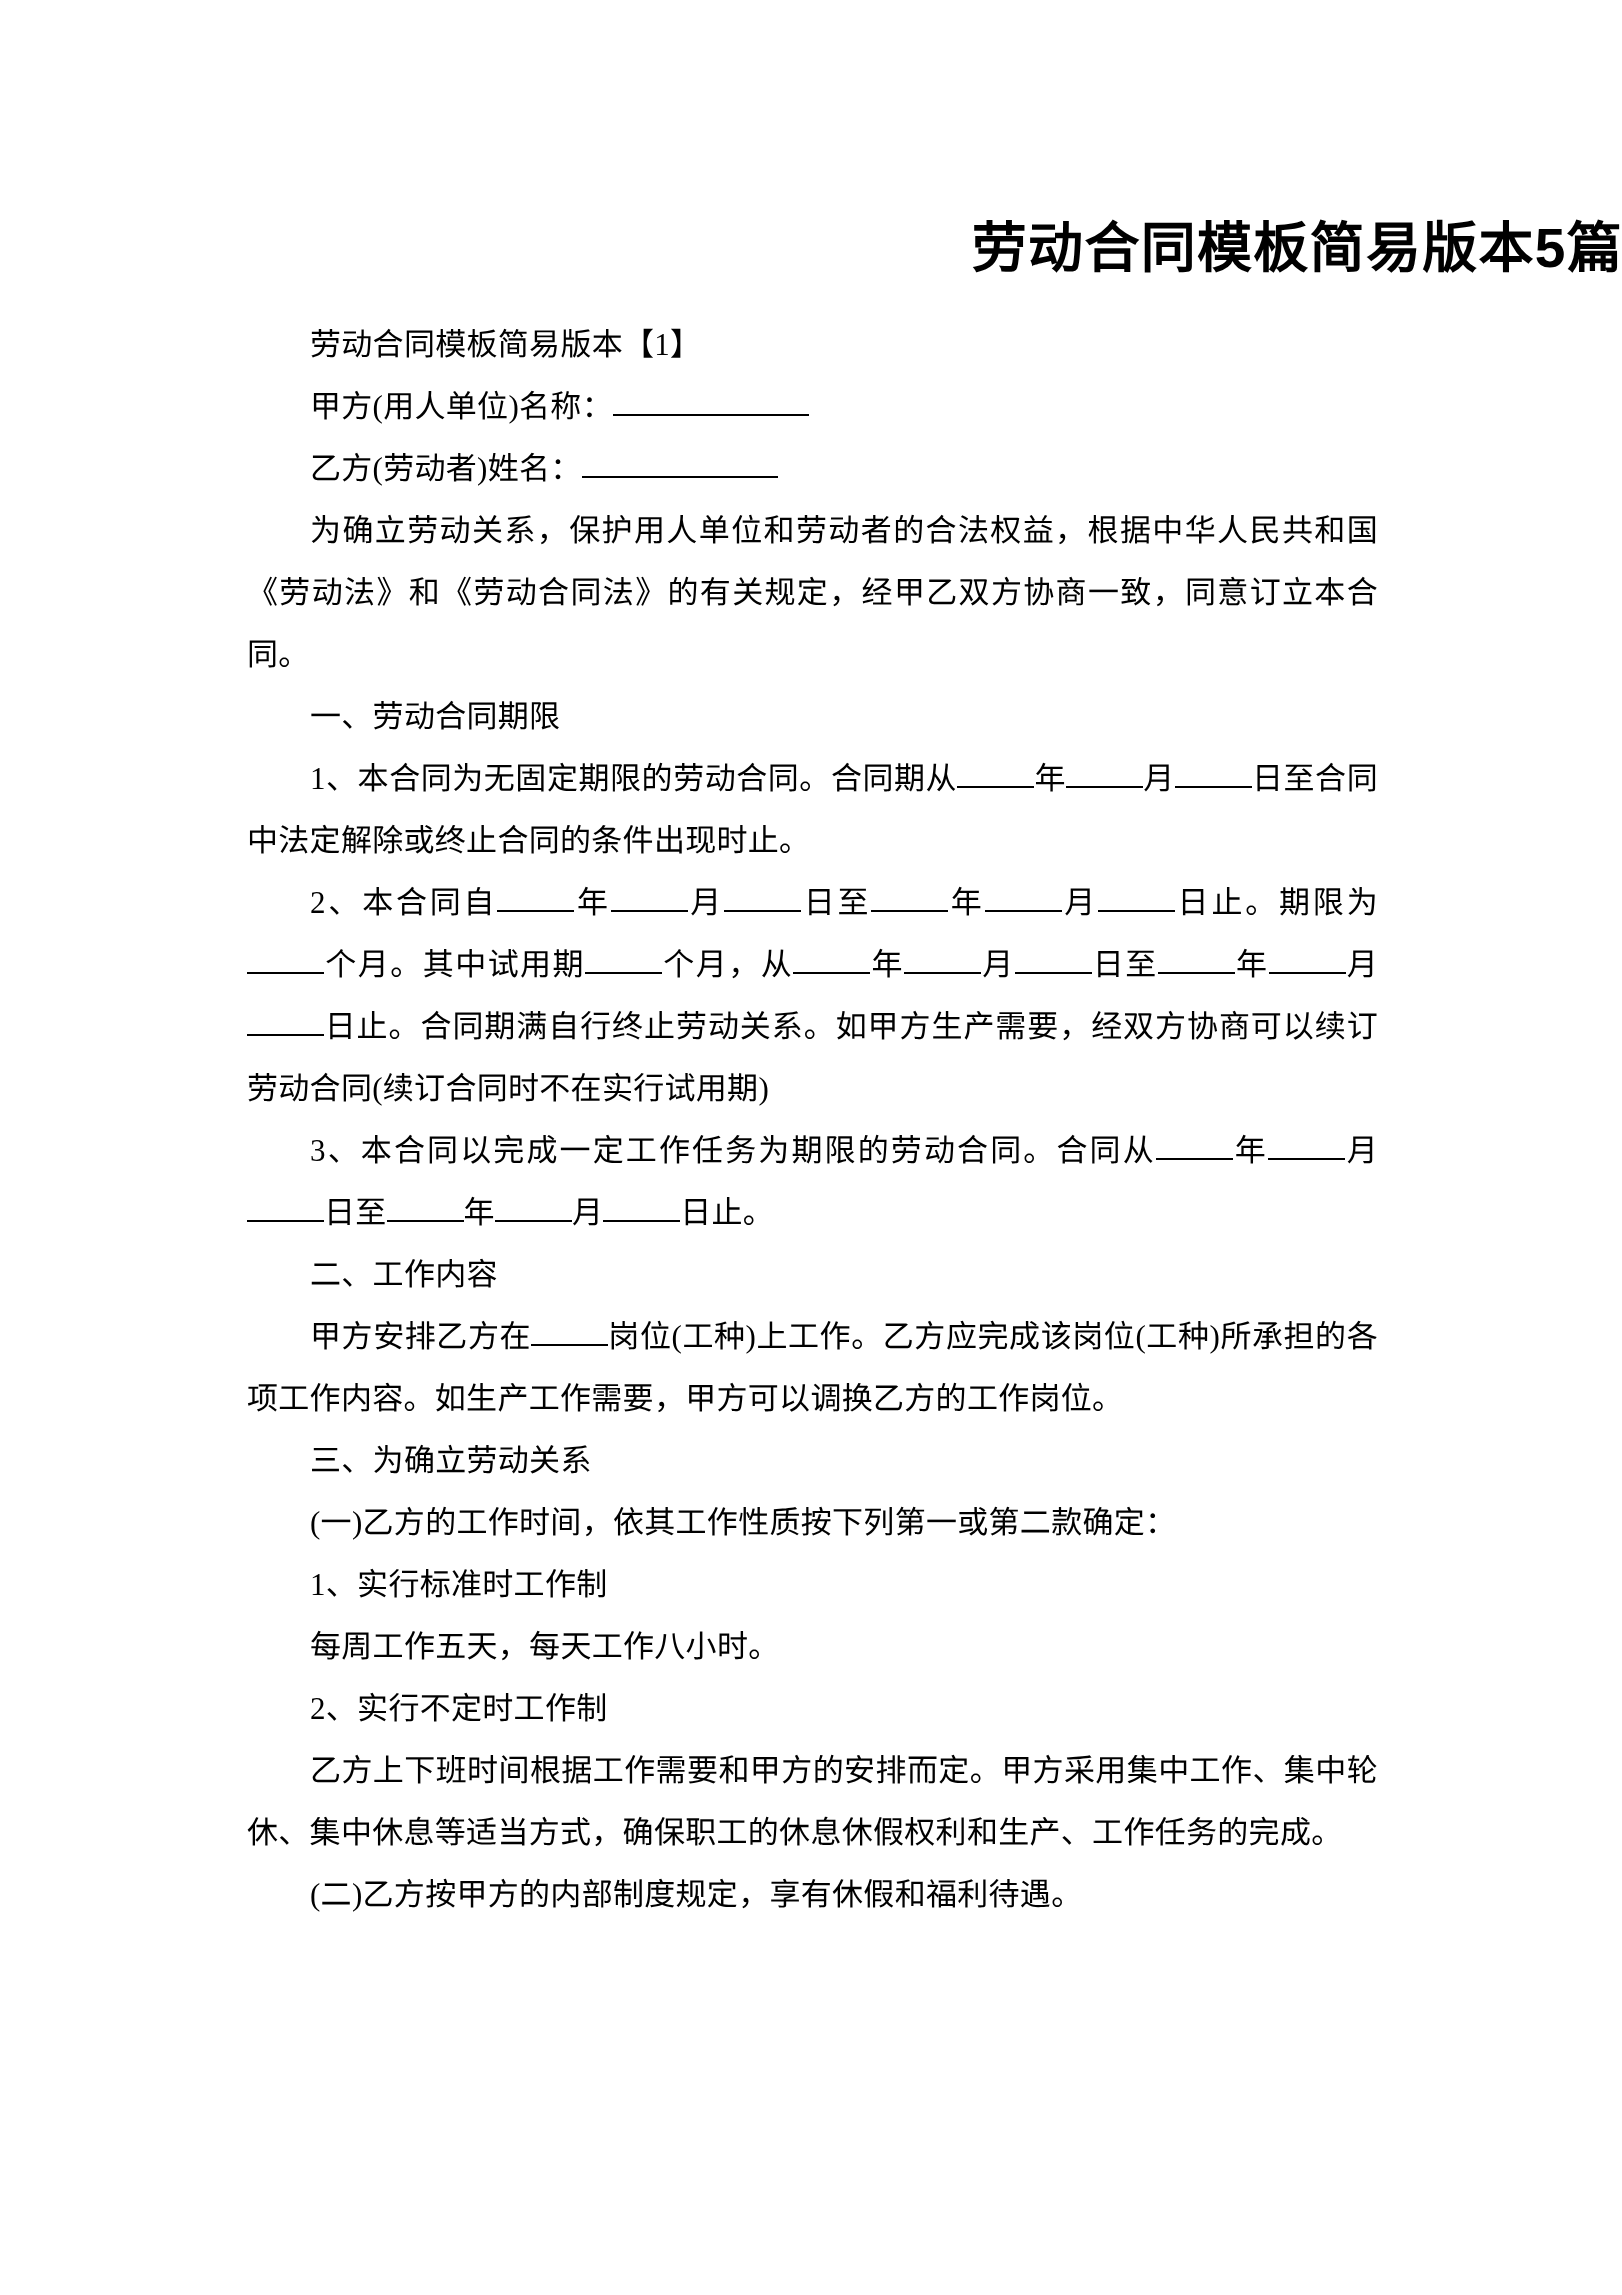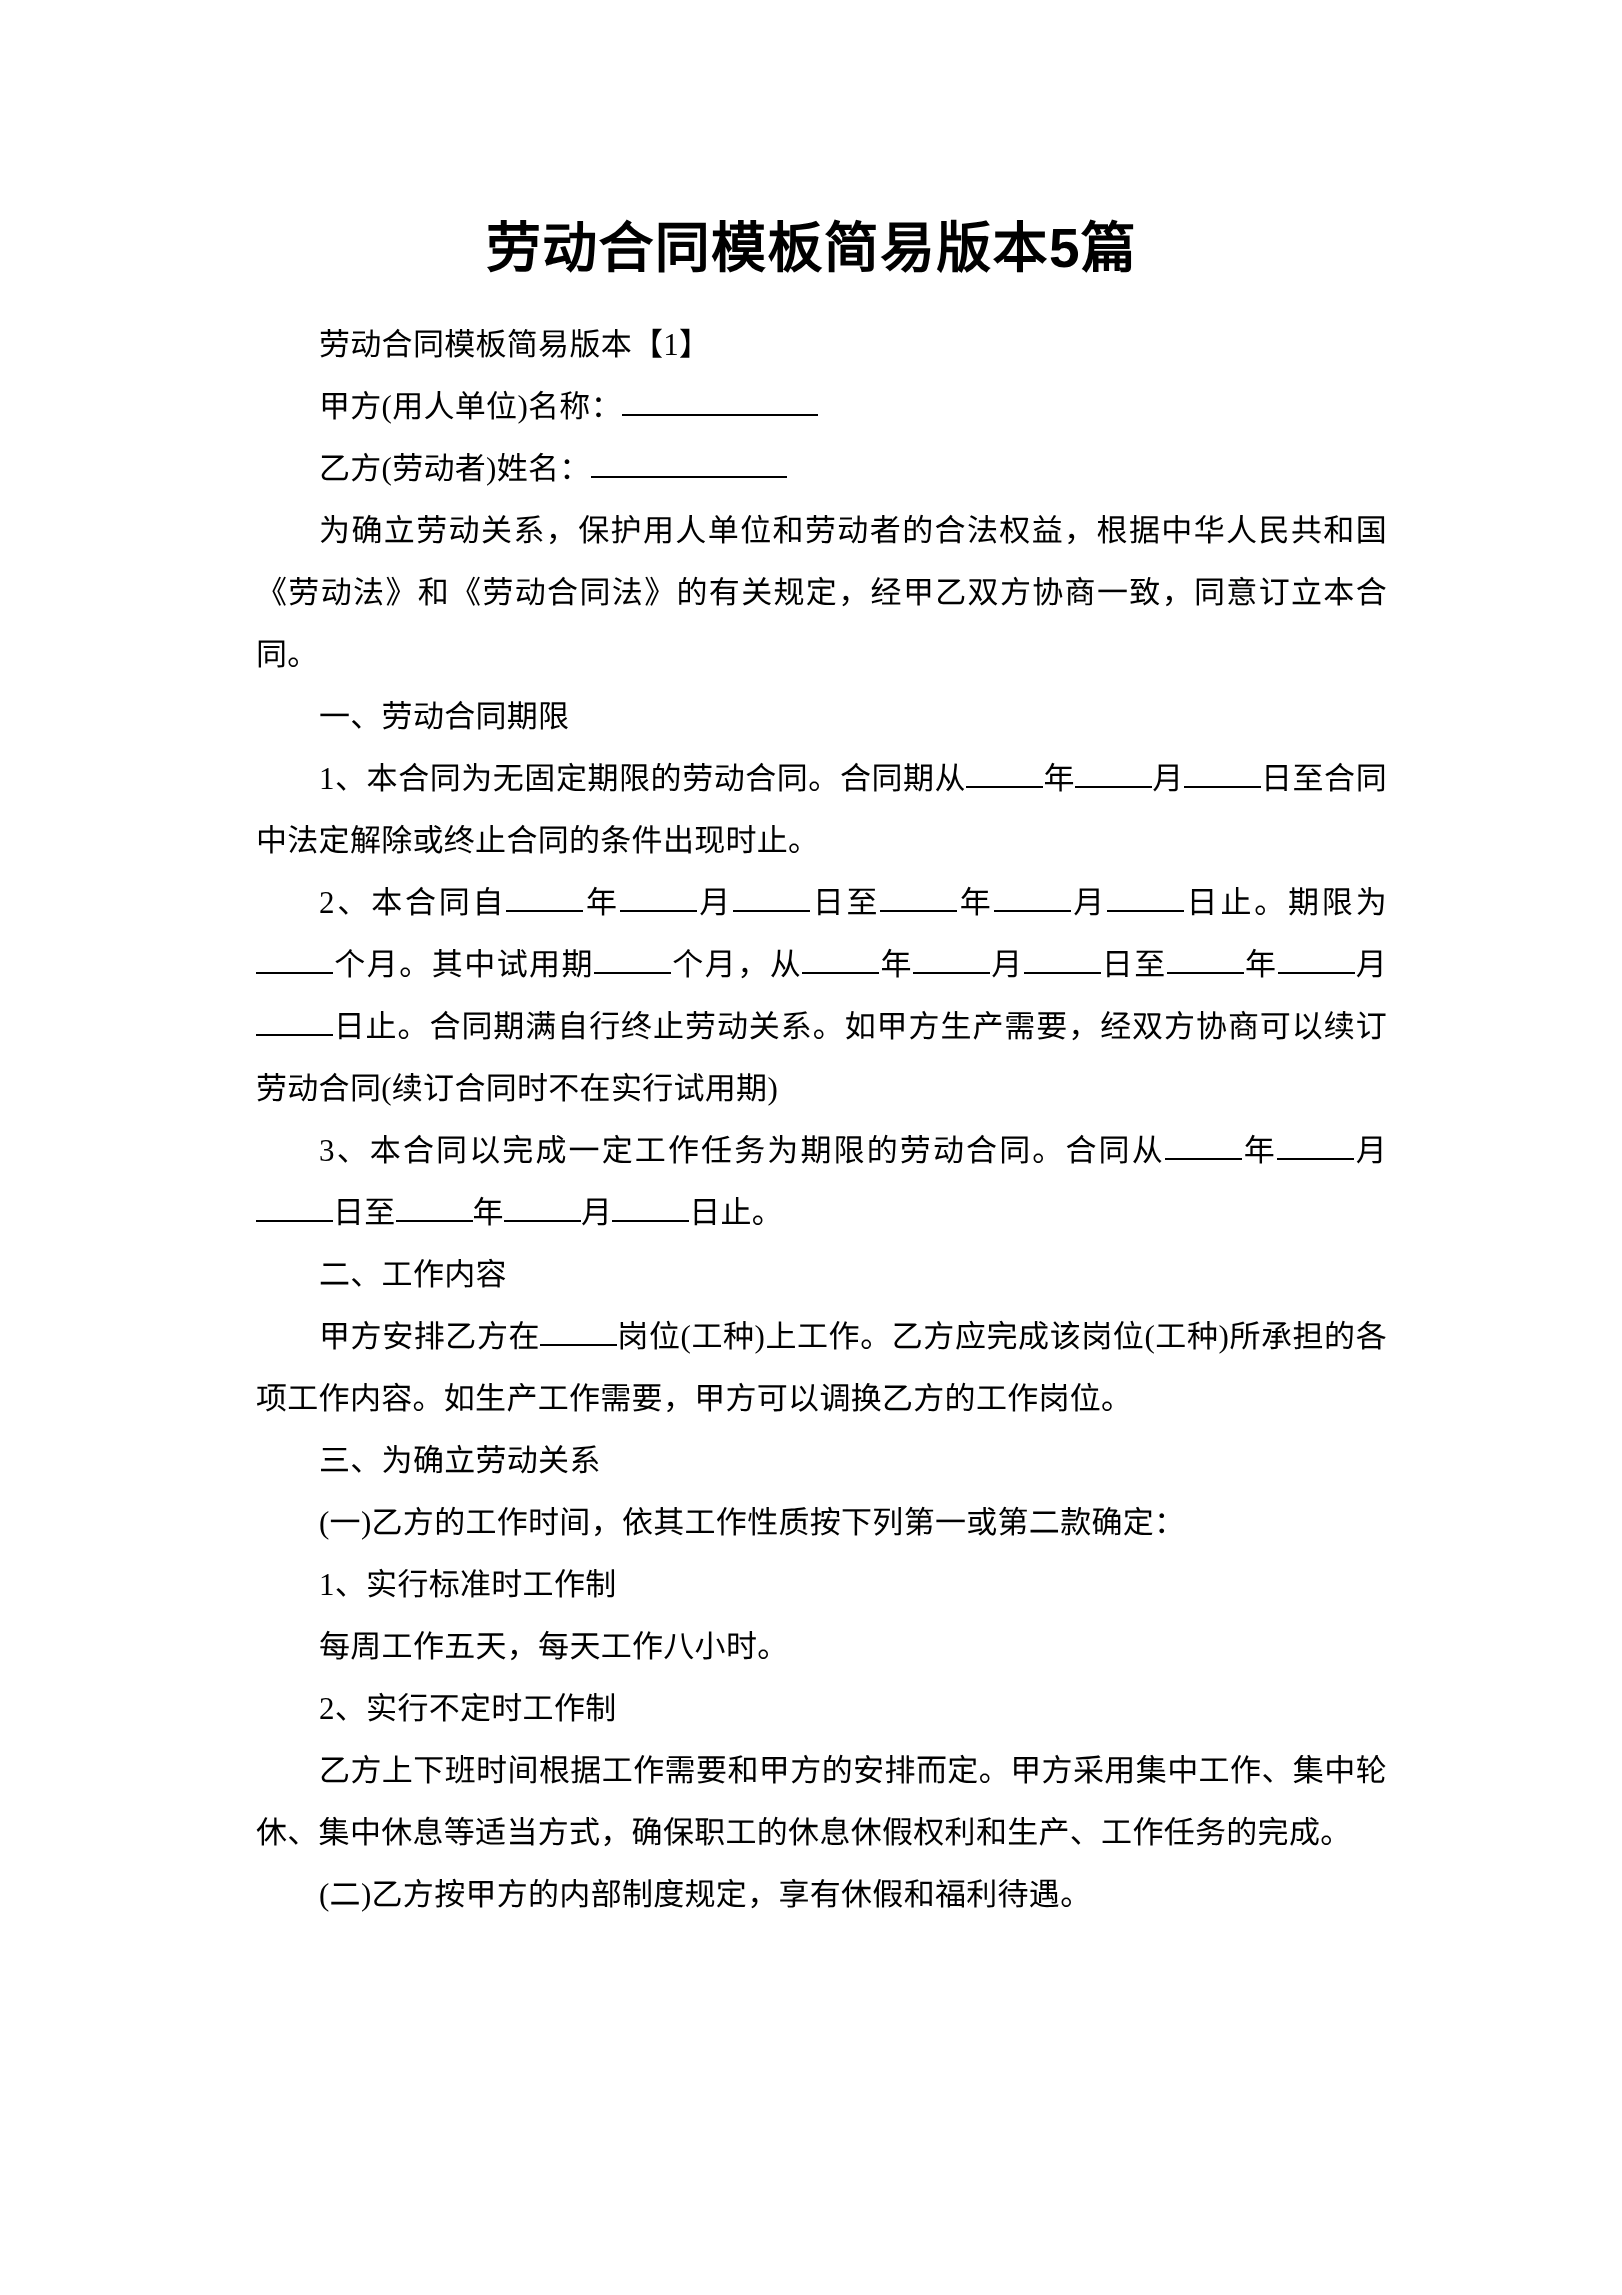--- a/index.html
+++ b/index.html
@@ -19,37 +19,36 @@
     font-family: "Liberation Serif", "DejaVu Serif", serif;
     color: #000000;
   }
 
   
   .doc-title {
     position: absolute;
     left: 0;
     top: 175px;
     width: 1623px;
-    text-align: center;
+    text-align: right;
     font-family: "Liberation Sans", "DejaVu Sans", sans-serif;
     font-weight: 700;
     font-size: 55px;
     line-height: 72px;
     letter-spacing: 1.3px;
     color: #000000;
     white-space: nowrap;
   }
 
   
   .body-col {
     position: absolute;
     left: 247px;
     top: 314px;
     width: 1131px;
-    margin-left: 9px;
   }
 
   .para {
     font-size: 31px;
     line-height: 62px;
     text-align: justify;
     text-justify: inter-ideograph;
     margin: 0 0 0 0;
     color: #000000;
     letter-spacing: 0.3px;

